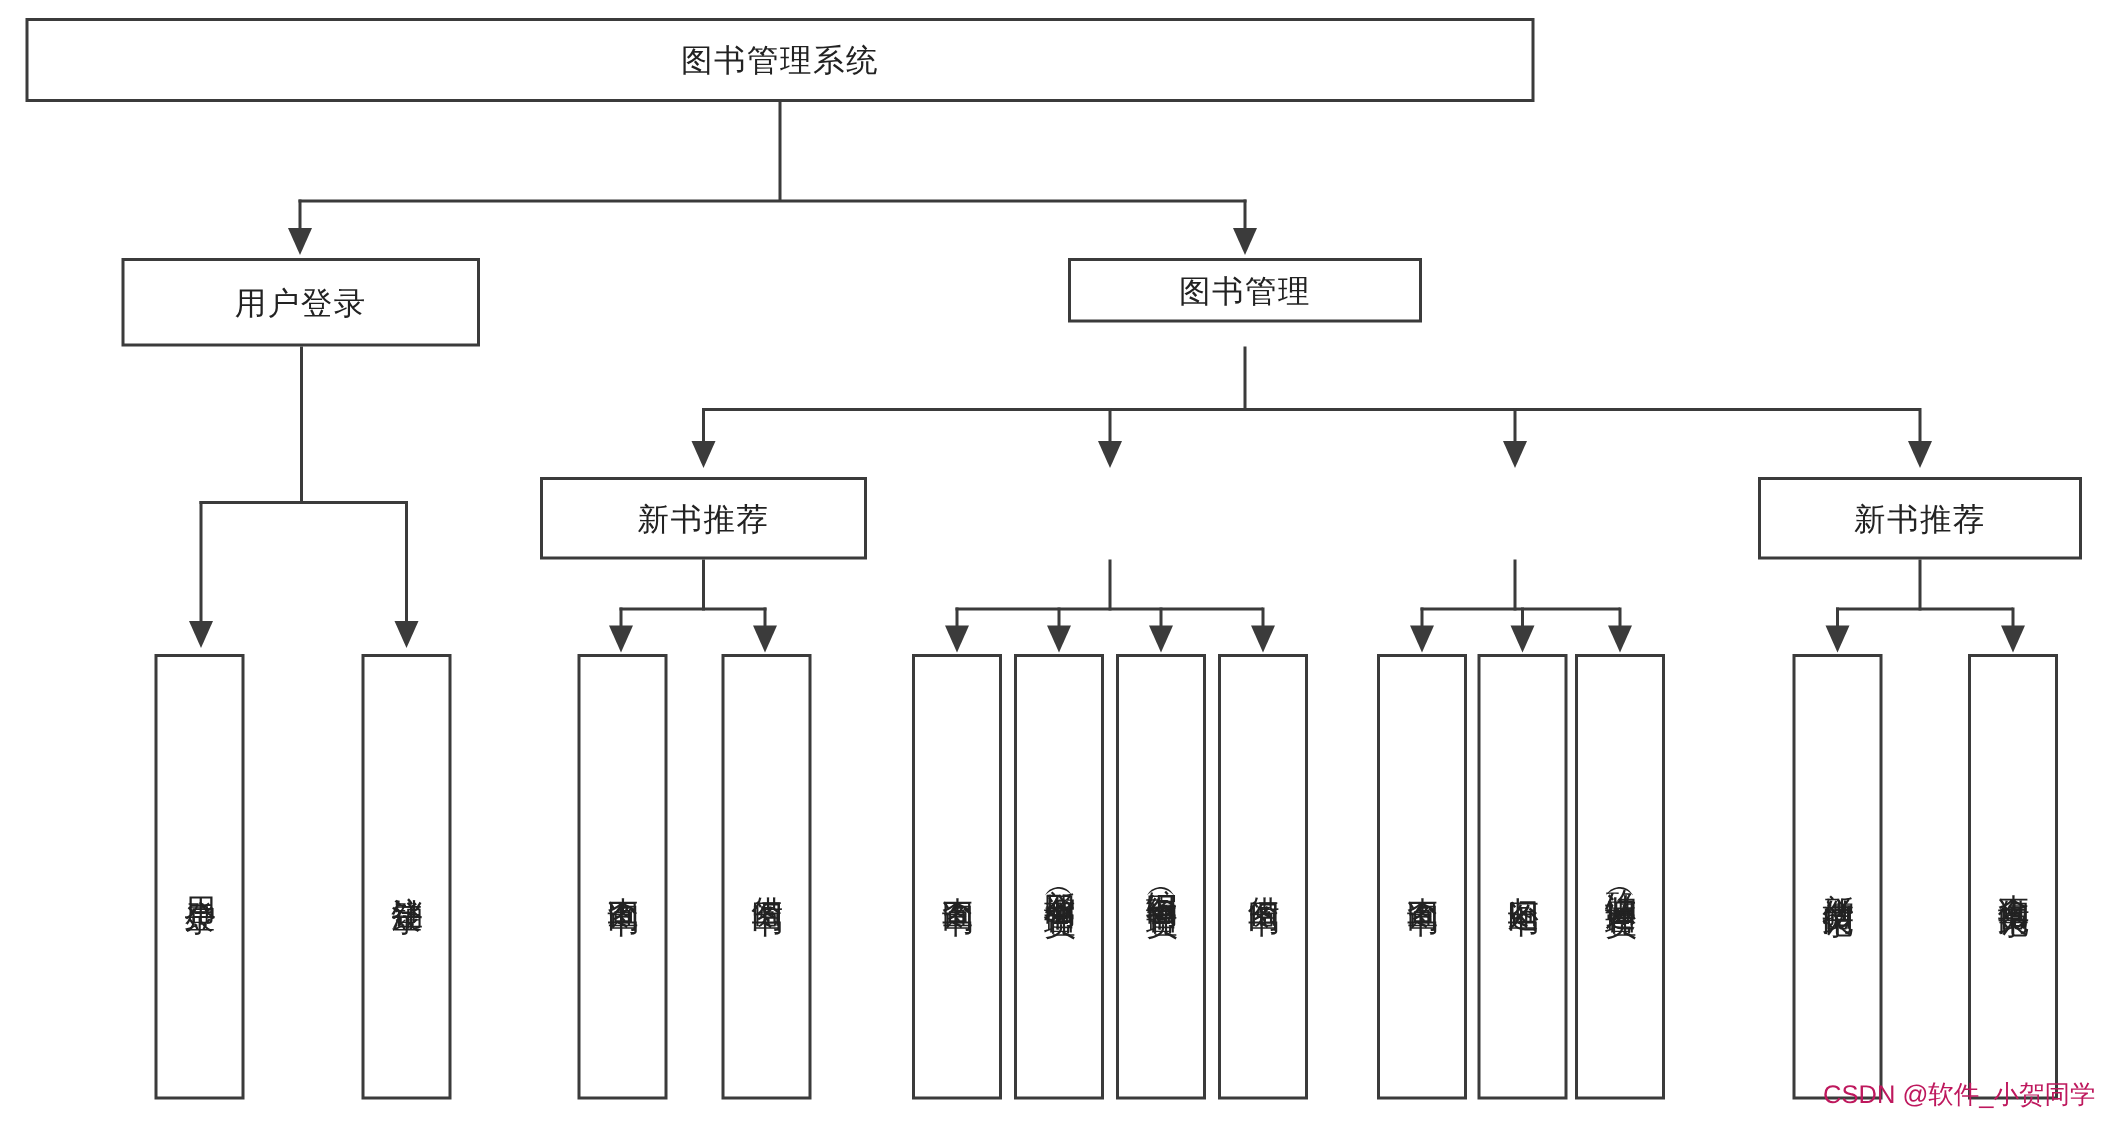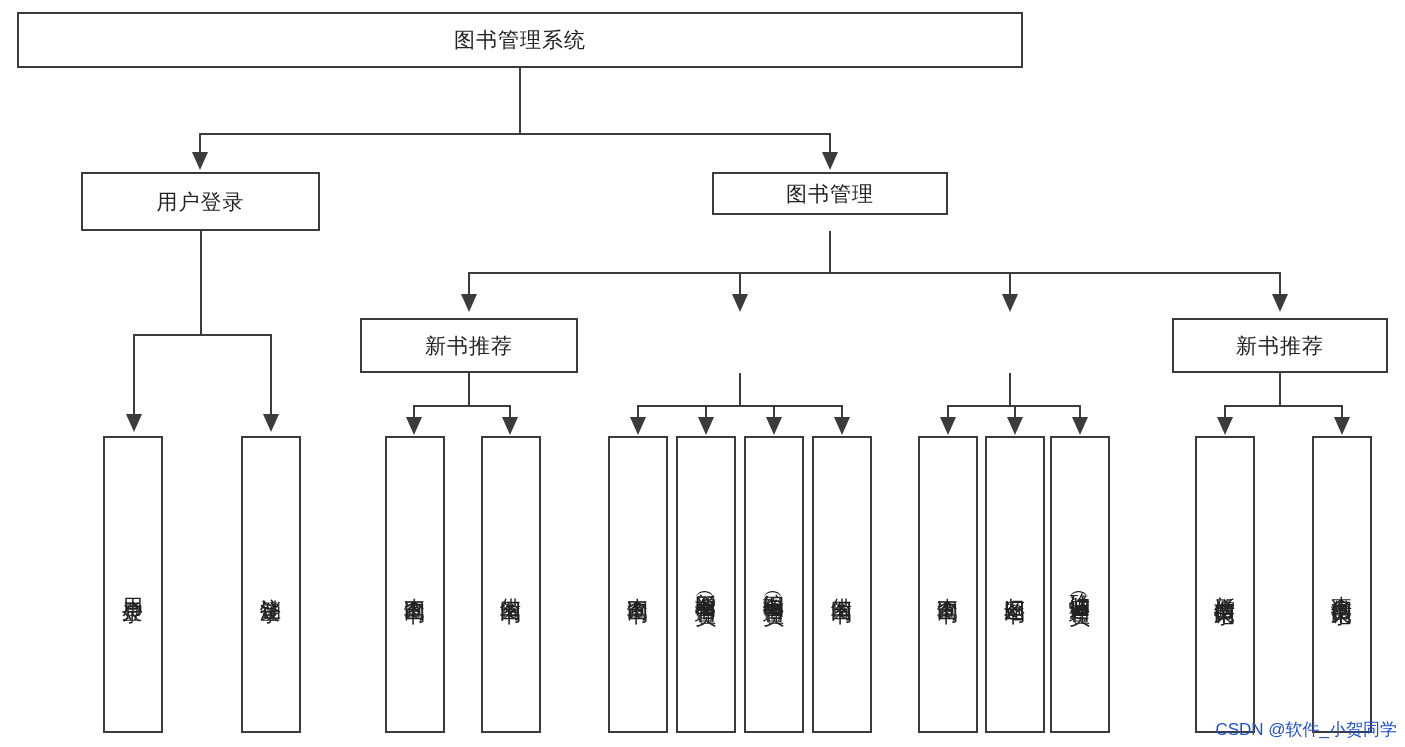--- a/index.html
+++ b/index.html
@@ -58,21 +58,21 @@
     height: 0;
     border-left: 8px solid transparent;
     border-right: 8px solid transparent;
     border-top: 18px solid #3b3b3b;
   }
   #watermark {
     position: absolute;
     right: 8px;
     bottom: 6px;
     font-size: 17px;
-    color: #1d4ed8;
+    color: #be185d;
     white-space: nowrap;
     font-family: "Liberation Sans", "DejaVu Sans", sans-serif;
   }
 </style>
 </head>
 <body>
 
 <div id="canvas">
 
   <div class="box h" style="left:17px; top:12px; width:1006px; height:56px;align-items:center;">

